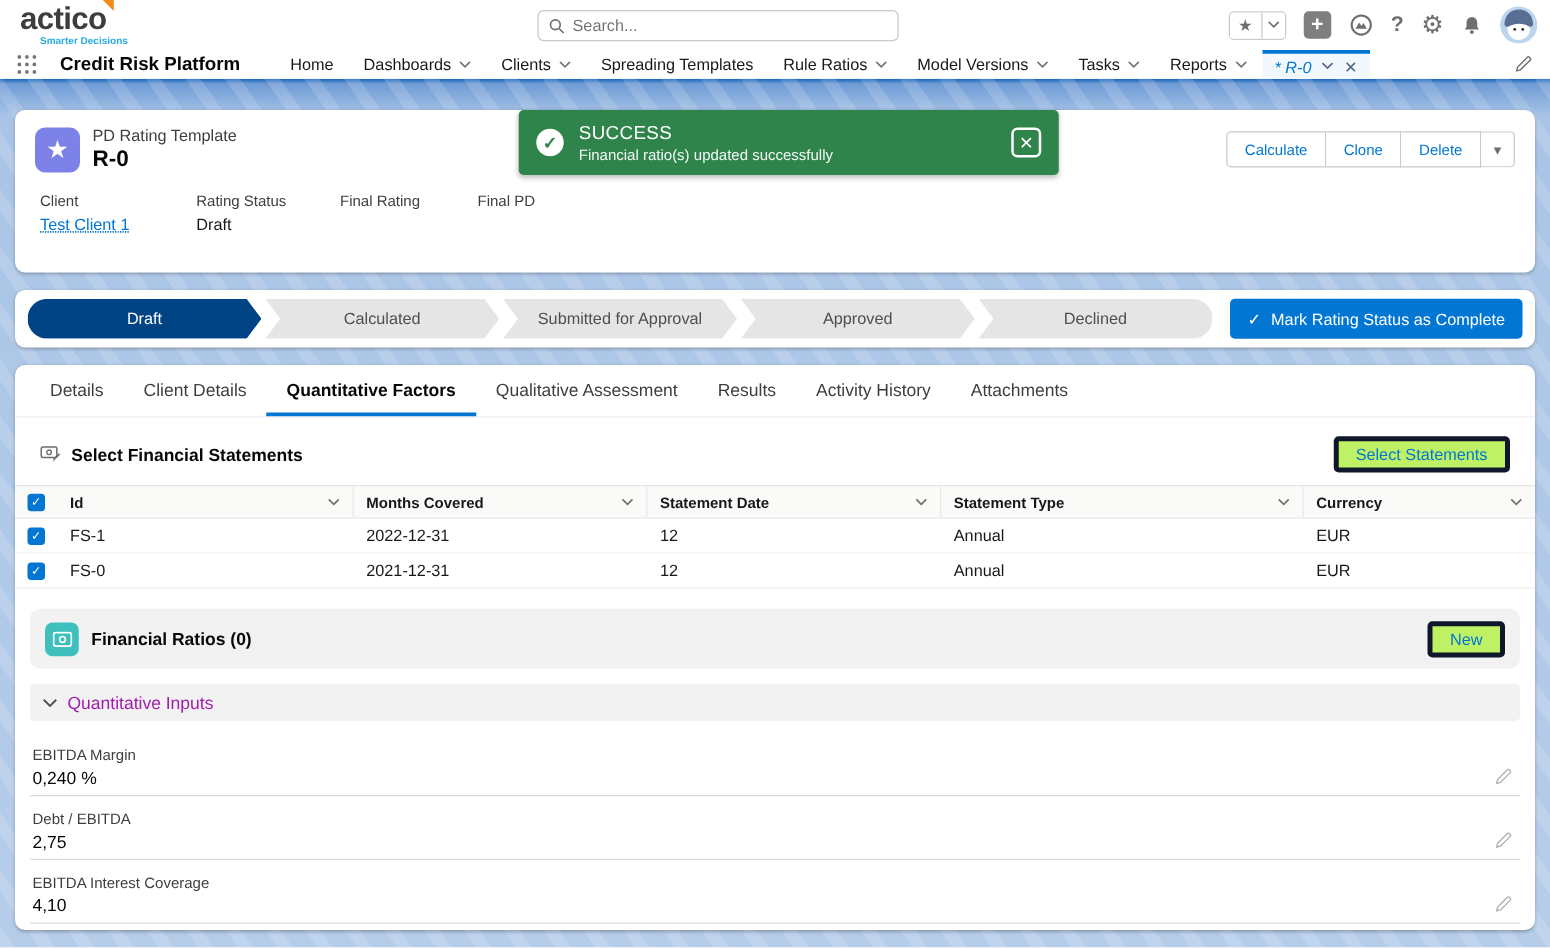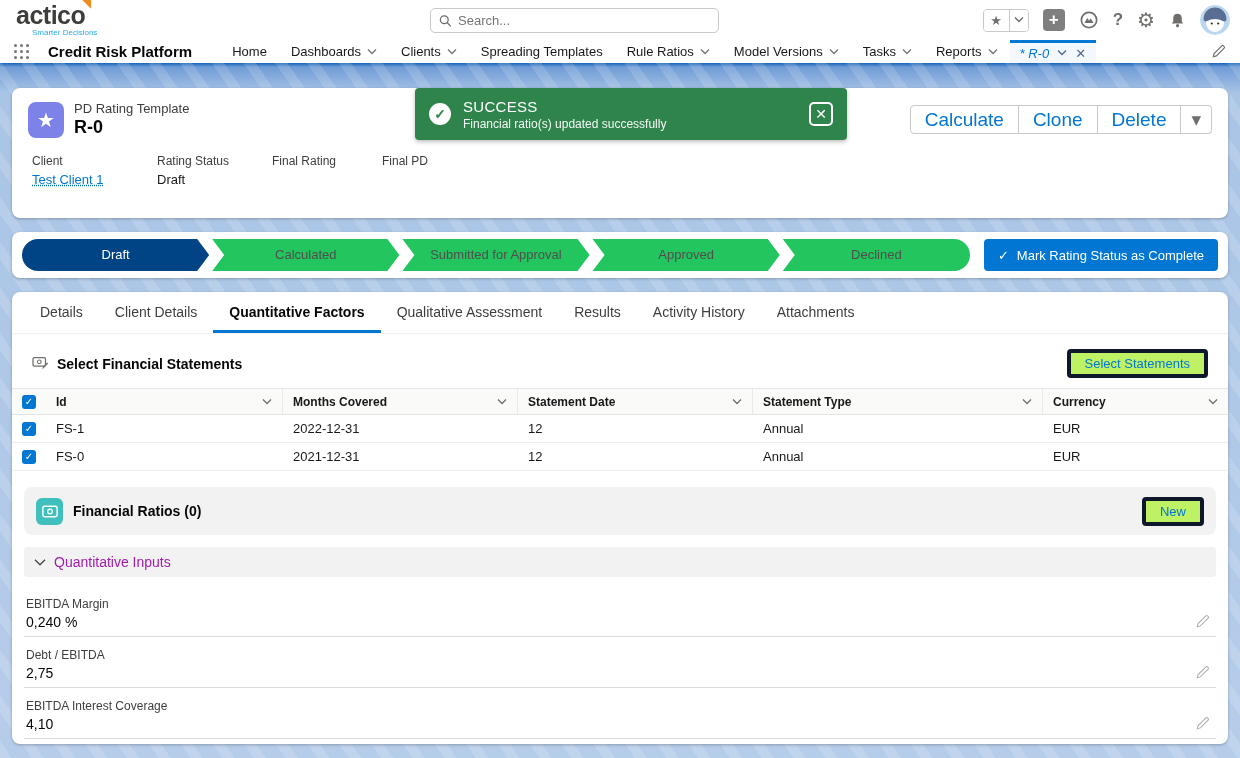--- a/index.html
+++ b/index.html
@@ -8,21 +8,21 @@
   }
   *{box-sizing:border-box;margin:0;padding:0;}
   html,body{width:1240px;height:758px;overflow:hidden;}
   body{font-family:"Liberation Sans",sans-serif;background:#fff;position:relative;font-size:13px;color:#181818;}
 
   
   .topbar{height:40px;background:#fff;position:relative;}
   .logo{position:absolute;left:16px;top:3px;line-height:1;}
   .logo .word{font-size:25px;font-weight:700;color:#3d3d3b;letter-spacing:-.5px;position:relative;display:inline-block;}
   .logo .flag{position:absolute;right:-6px;top:-3px;width:9px;height:9px;background:var(--logo-orange);clip-path:polygon(0 0,100% 0,100% 100%);}
-  .logo .tagline{font-size:8px;color:var(--tagline-blue);font-weight:400;margin-top:1px;padding-left:16px;}
+  .logo .tagline{font-size:8px;color:var(--tagline-blue);font-weight:700;margin-top:1px;padding-left:16px;}
   .searchbox{position:absolute;left:430px;top:8px;width:289px;height:25px;border:1px solid #c9c9c9;border-radius:5px;display:flex;align-items:center;padding:0 8px;gap:6px;background:#fff;color:#706e6b;}
   .searchbox input{border:none;outline:none;font-size:13px;width:100%;color:#444;background:transparent;font-family:"Liberation Sans",sans-serif;}
   .hdr-icons{position:absolute;right:10px;top:0;height:40px;display:flex;align-items:center;gap:14px;color:#706e6b;}
   .fav-combo{display:flex;border:1px solid #c9c9c9;border-radius:4px;overflow:hidden;height:23px;}
   .fav-combo .seg{display:flex;align-items:center;justify-content:center;width:25px;background:#fff;cursor:pointer;}
   .fav-combo .seg+.seg{border-left:1px solid #c9c9c9;width:19px;}
   .plus-btn{width:22px;height:22px;border-radius:4px;background:#7f7f7f;color:#fff;display:flex;align-items:center;justify-content:center;font-size:17px;font-weight:700;cursor:pointer;}
   .ghost-ic{display:flex;align-items:center;justify-content:center;cursor:pointer;}
   .help-ic{font-size:17px;font-weight:700;}
   .gear-ic{font-size:20px;line-height:1;}
@@ -49,42 +49,42 @@
       linear-gradient(180deg,#1763b8 0px,#6f9cd6 4px,#a9c4e6 30px,#b6cdea 100%);}
   .card{background:#fff;border-radius:8px;box-shadow:0 1px 3px rgba(0,0,0,.25);}
 
   
   .record-card{height:130px;padding:13px 16px;position:relative;}
   .rec-top{display:flex;align-items:center;}
   .rec-icon{width:36px;height:36px;border-radius:8px;background:var(--record-icon);color:#fff;font-size:20px;display:flex;align-items:center;justify-content:center;margin-right:10px;}
   .rec-type{font-size:13px;color:#3e3e3c;}
   .rec-name{font-size:18px;font-weight:700;color:#080707;margin-top:1px;}
   .rec-actions{margin-left:auto;display:flex;}
-  .btn-grp button{height:29px;background:#fff;border:1px solid #c9c9c9;color:var(--accent);font-size:19px;padding:0 14px;cursor:pointer;font-family:"Liberation Sans",sans-serif;}
+  .btn-grp button{height:29px;background:#fff;border:1px solid #c9c9c9;color:var(--accent);font-size:12px;padding:0 14px;cursor:pointer;font-family:"Liberation Sans",sans-serif;}
   .btn-grp button+button{border-left:none;}
   .btn-grp button:first-child{border-radius:4px 0 0 4px;}
   .btn-grp button:last-child{border-radius:0 4px 4px 0;color:#706e6b;padding:0 10px;}
   .rec-fields{display:flex;margin-top:16px;padding-left:4px;}
   .rec-field{margin-right:26px;}
   .rec-field .flabel{font-size:12px;color:#3e3e3c;margin-bottom:4px;white-space:nowrap;}
   .rec-field .fvalue{font-size:13px;color:#181818;min-height:16px;white-space:nowrap;}
   .rec-field .fvalue.link{color:var(--accent);text-decoration:underline dotted;cursor:pointer;}
   .rec-field:nth-child(1){width:99px;} .rec-field:nth-child(2){width:89px;} .rec-field:nth-child(3){width:84px;}
 
   
   .toast{position:absolute;left:415px;top:88px;width:432px;height:52px;background:var(--success);border-radius:4px;display:flex;align-items:center;padding:0 14px;gap:12px;color:#fff;z-index:9;box-shadow:0 2px 4px rgba(0,0,0,.25);}
   .toast .tick{width:22px;height:22px;border-radius:50%;background:#fff;color:var(--success);font-weight:700;font-size:14px;display:flex;align-items:center;justify-content:center;flex:0 0 22px;}
   .toast .t-title{font-size:15px;letter-spacing:.3px;}
   .toast .t-msg{font-size:12px;margin-top:2px;opacity:.95;}
   .toast .t-close{margin-left:auto;width:24px;height:24px;border:2px solid #fff;border-radius:5px;display:flex;align-items:center;justify-content:center;font-size:14px;cursor:pointer;flex:0 0 24px;}
 
   
   .path-card{margin-top:14px;height:46px;display:flex;align-items:center;padding:0 10px;}
   .path-track{flex:1;display:flex;gap:3px;}
-  .stage{flex:1;height:32px;line-height:32px;text-align:center;font-size:13px;color:#514f4d;background:#22c55e;cursor:pointer;white-space:nowrap;overflow:hidden;}
+  .stage{flex:1;height:32px;line-height:32px;text-align:center;font-size:13px;color:#514f4d;background:#e5e5e5;cursor:pointer;white-space:nowrap;overflow:hidden;}
   .stage.first{border-radius:16px 0 0 16px;clip-path:polygon(0 0,calc(100% - 12px) 0,100% 50%,calc(100% - 12px) 100%,0 100%);}
   .stage.mid{clip-path:polygon(0 0,calc(100% - 12px) 0,100% 50%,calc(100% - 12px) 100%,0 100%,12px 50%);}
   .stage.last{border-radius:0 16px 16px 0;clip-path:polygon(0 0,100% 0,100% 100%,0 100%,12px 50%);}
   .stage.current{background:var(--path-current);color:#fff;font-weight:400;}
   .path-btn{margin-left:14px;height:32px;background:var(--accent);color:#fff;border:none;border-radius:4px;font-size:13px;padding:0 14px;display:flex;align-items:center;gap:8px;cursor:pointer;font-family:"Liberation Sans",sans-serif;}
 
   
   .main-card{margin-top:14px;height:452px;overflow:hidden;}
   .tab-row{display:flex;padding:0 12px;height:42px;border-bottom:1px solid #f0f0f0;}
   .tab{padding:0 16px;line-height:40px;font-size:14px;color:#3e3e3c;cursor:pointer;border-bottom:3px solid transparent;white-space:nowrap;}

